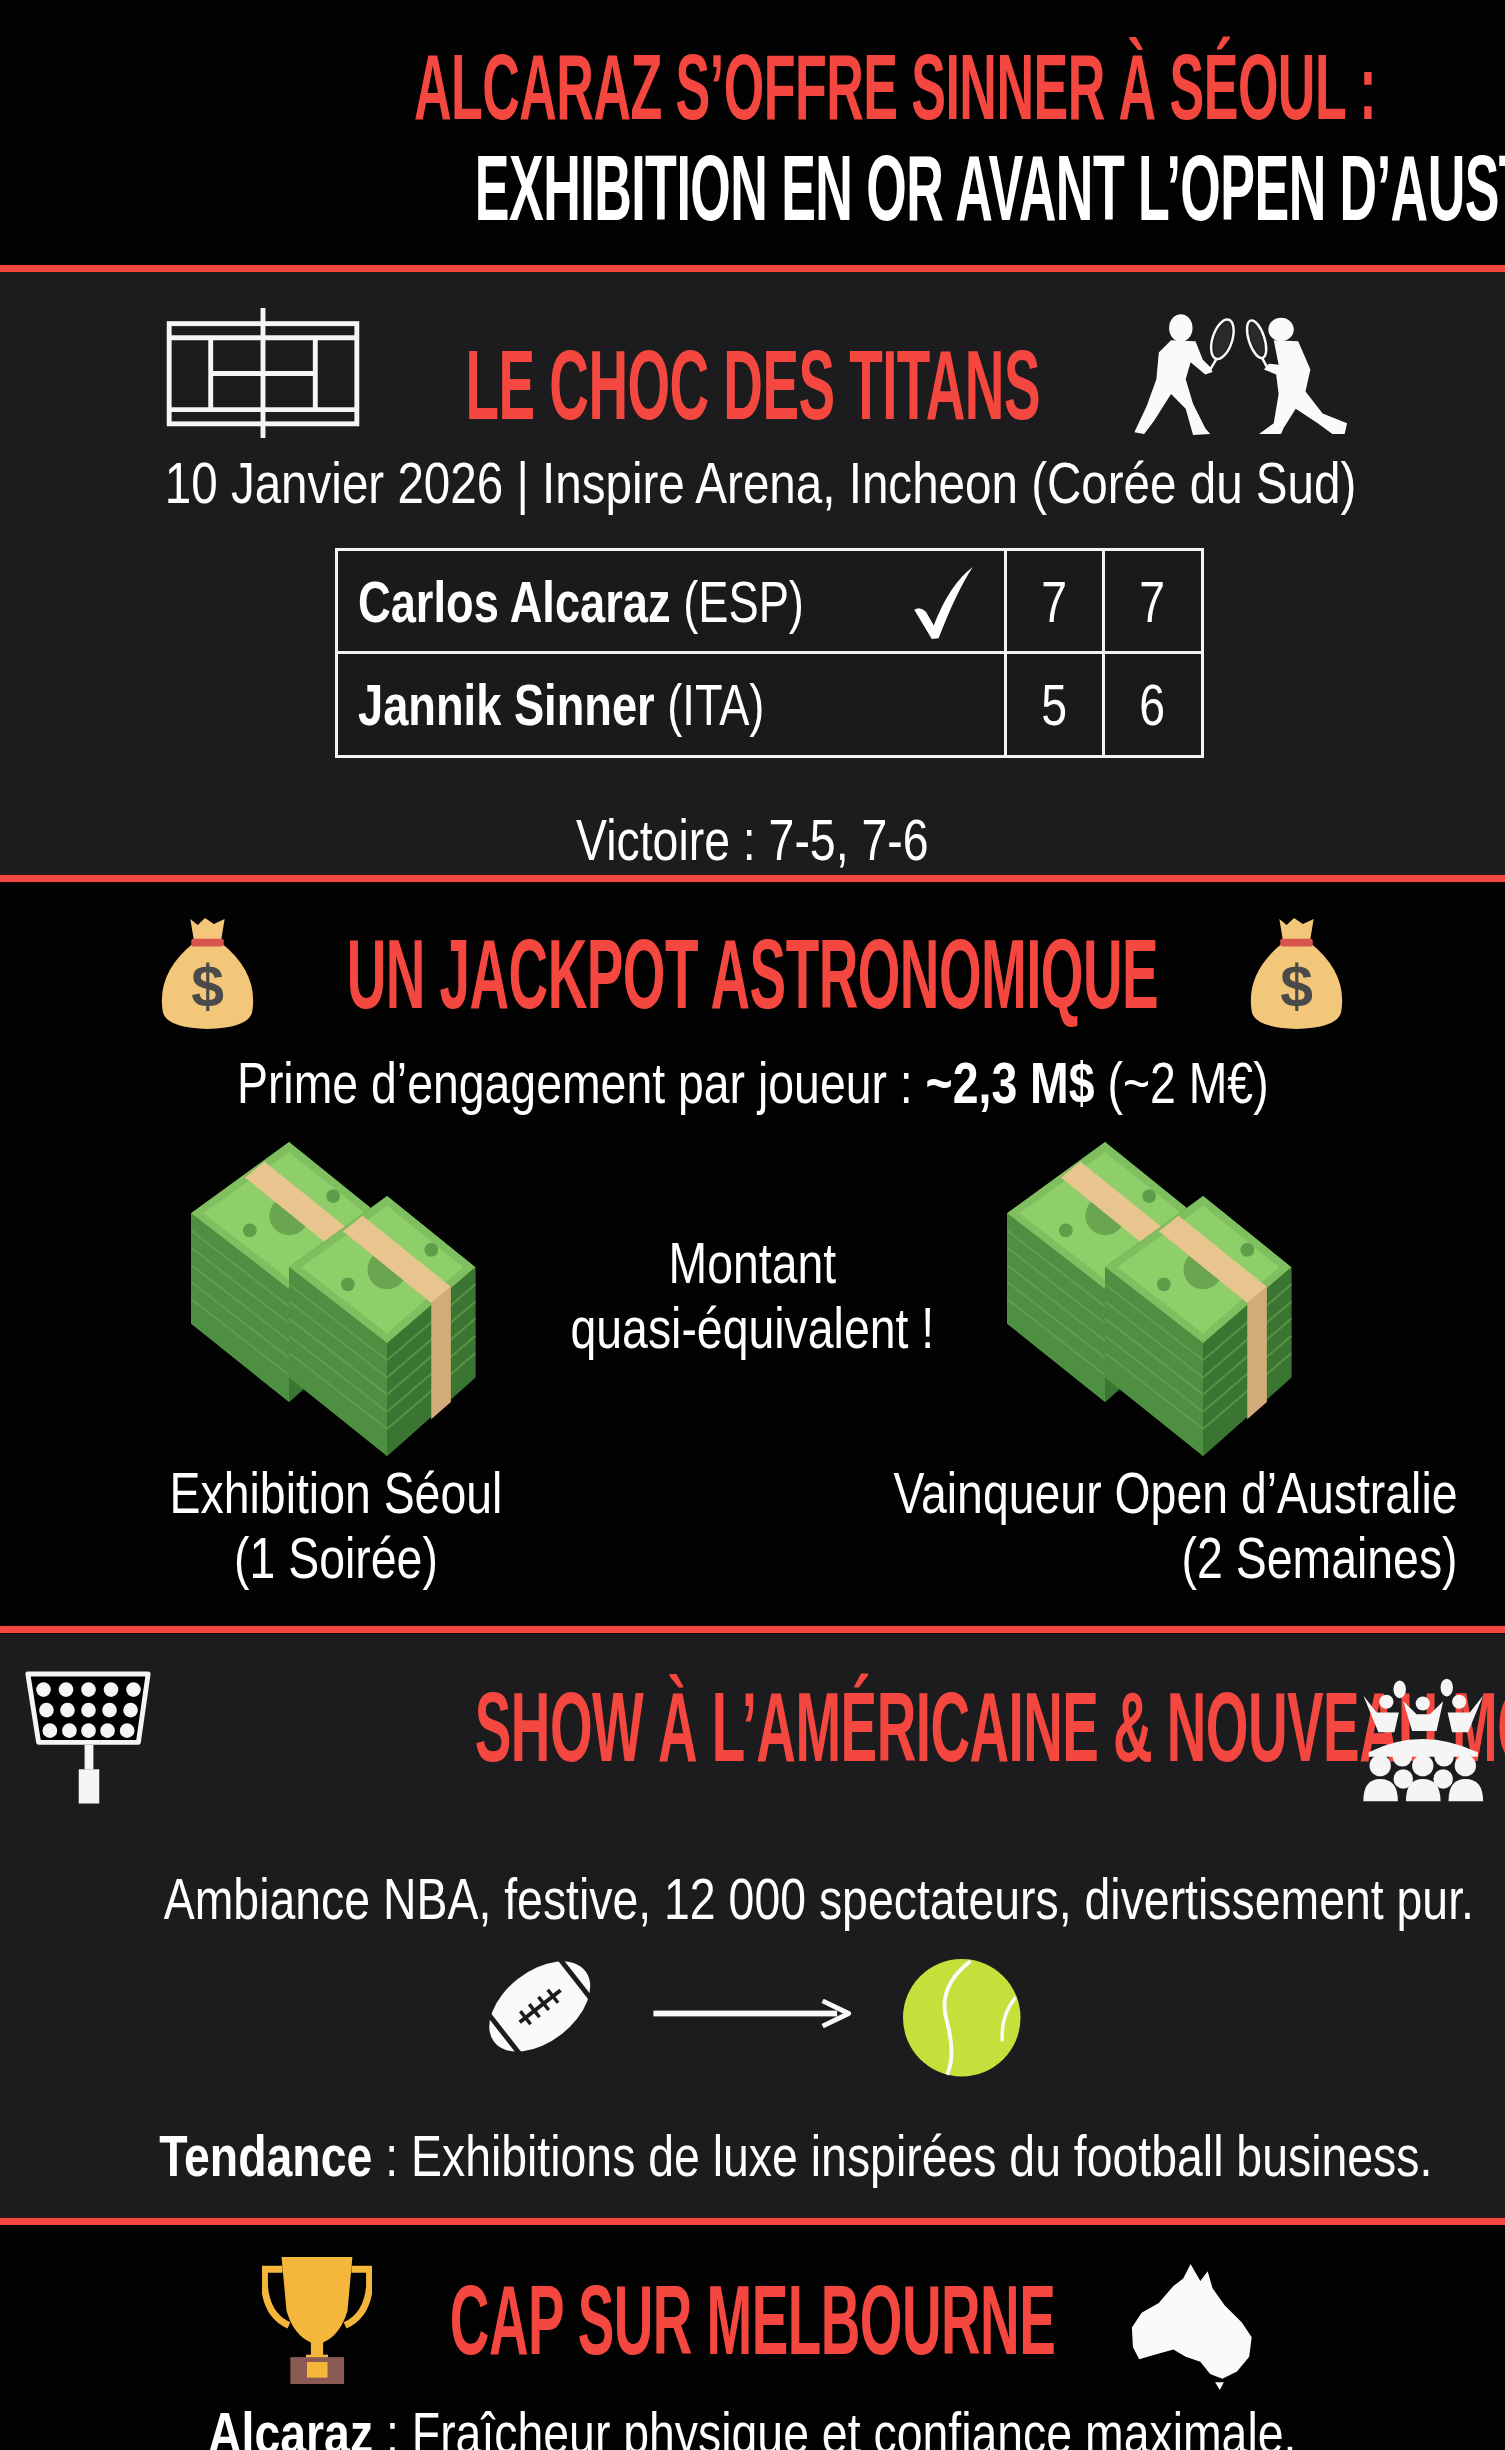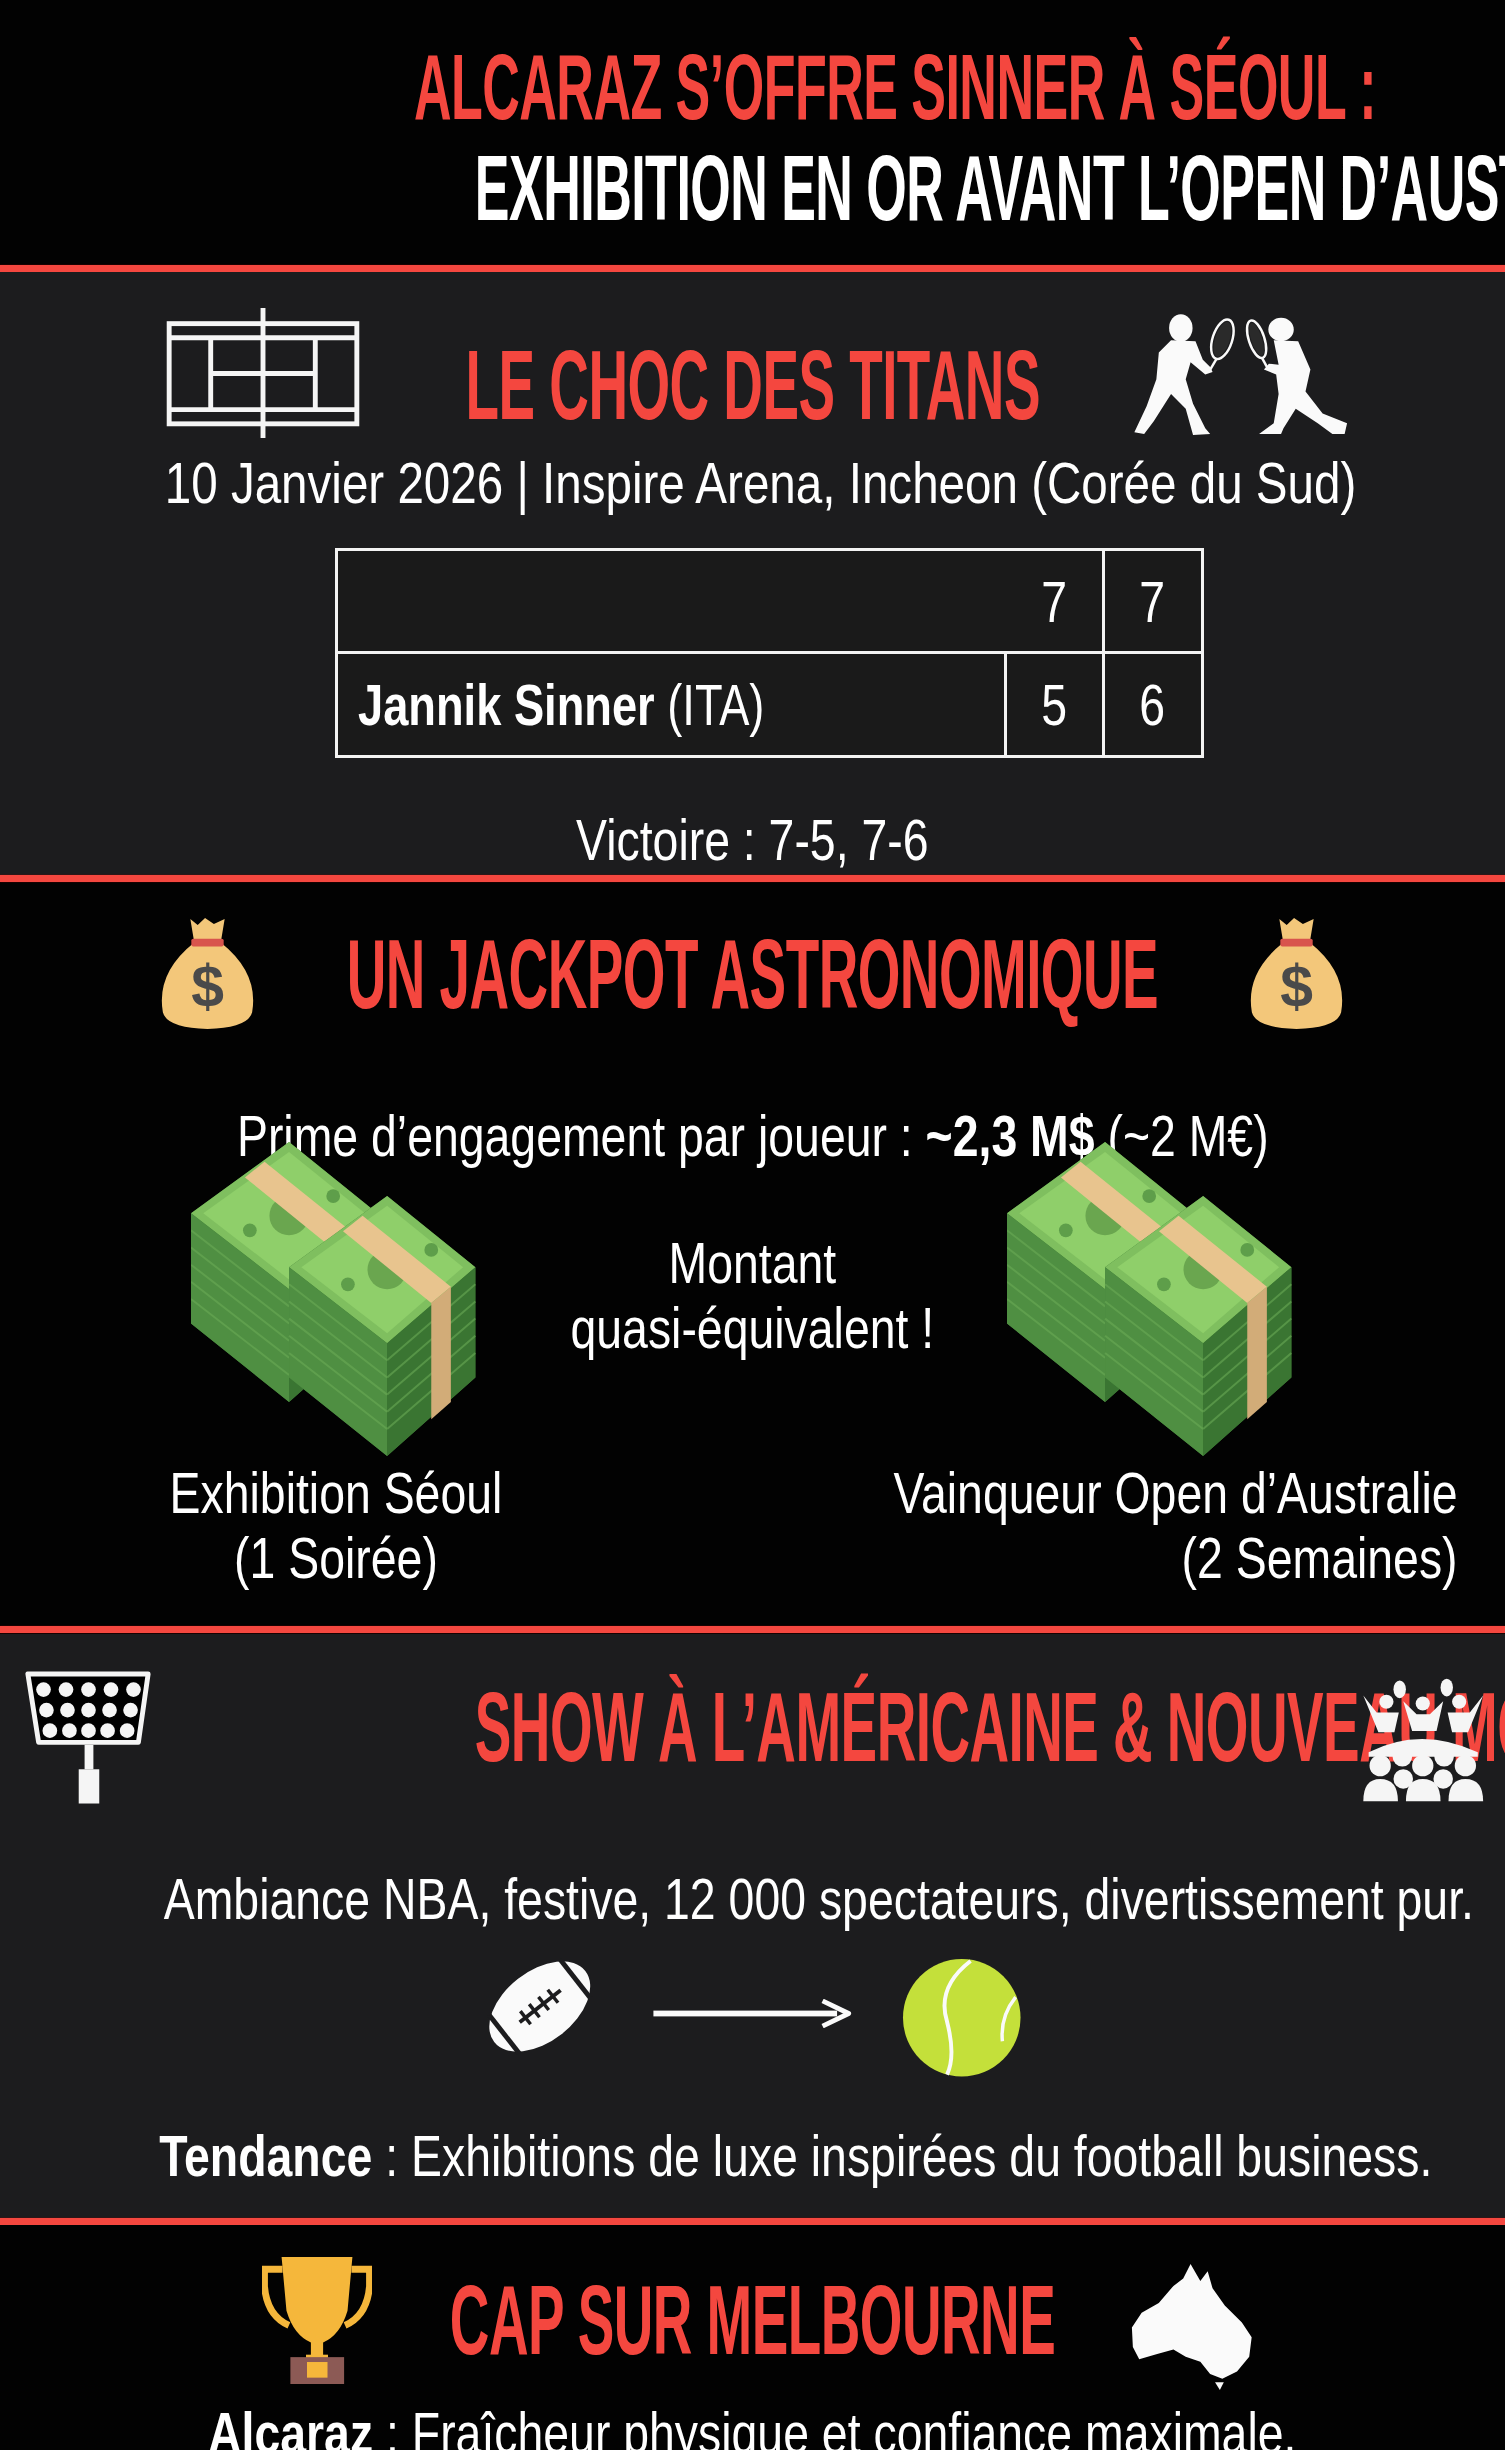--- a/index.html
+++ b/index.html
@@ -88,20 +88,31 @@
     <ellipse cx="285" cy="68" rx="11" ry="35" transform="rotate(-18 285 68)" fill="#2a2a2a"></ellipse>
   </svg>
 </div>
 
 <div class="line" style="top:451px;padding-left:8px;">
   <span class="cond body-text" style="transform:scaleX(0.82);font-size:58px;">10 Janvier 2026 | Inspire Arena, Incheon (Corée du Sud)</span>
 </div>
 
 <div class="score-table">
   <div class="score-row r1">
+    <div class="cell cell-name">
+      <span class="name-text">
+        <span class="bold">Carlos Alcaraz</span>
+        <span>(ESP)</span>
+      </span>
+      <div class="check">
+        <svg width="69" height="78" viewBox="0 0 140 160">
+          <path d="M10 92 Q22 84 34 96 L50 124 Q82 40 130 4 Q96 56 60 150 L46 152 Z" fill="#fff"></path>
+        </svg>
+      </div>
+    </div>
     <div class="cell cell-s1">
       <span class="score-num">7</span>
     </div>
     <div class="cell cell-s2">
       <span class="score-num">7</span>
     </div>
   </div>
   <div class="score-row r2">
     <div class="cell cell-name">
       <span class="name-text">
@@ -133,21 +144,21 @@
   <span class="cond h-red sec-title" style="transform:scaleX(0.56);">UN JACKPOT ASTRONOMIQUE</span>
 </div>
 <div class="abs" style="left:1245px;top:914px;width:103px;height:116px;">
   <svg width="103" height="116" viewBox="0 0 210 236">
     <path d="M70 10 L85 22 L100 8 L118 20 L140 10 L132 58 Q210 120 196 200 Q188 232 105 234 Q22 232 14 200 Q0 120 78 58 Z" fill="#f3c77a"></path>
     <rect x="72" y="50" width="66" height="16" rx="4" fill="#d8544d"></rect>
     <text x="105" y="190" font-family="Liberation Sans, sans-serif" font-weight="bold" font-size="120" text-anchor="middle" fill="#4a4a4a">$</text>
   </svg>
 </div>
 
-<div class="line" style="top:1104px;text-align:center;">
+<div class="line" style="top:1051px;text-align:center;">
   <span class="cond" style="transform:scaleX(0.8);font-size:58px;line-height:64px;">
     <span>Prime d’engagement par joueur : </span><span class="bold">~2,3 M$</span><span> (~2 M€)</span>
   </span>
 </div>
 
 <div class="abs" style="left:191px;top:1142px;width:304px;height:314px;">
   <svg width="304" height="314" viewBox="0 0 620 640">
     <defs>
       <g id="stack">
         <polygon points="200,0 380,145 380,370 200,530 0,370 0,145" fill="#3f7d35"></polygon>

